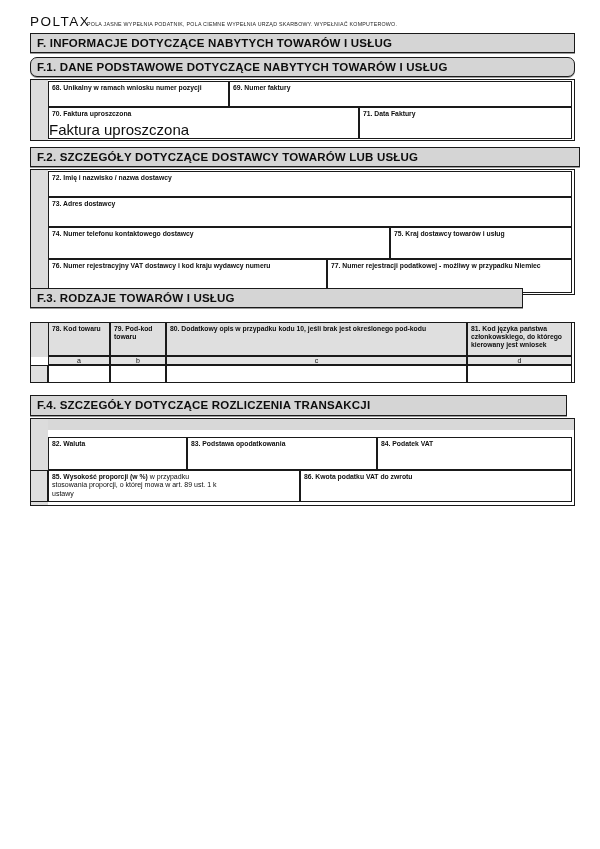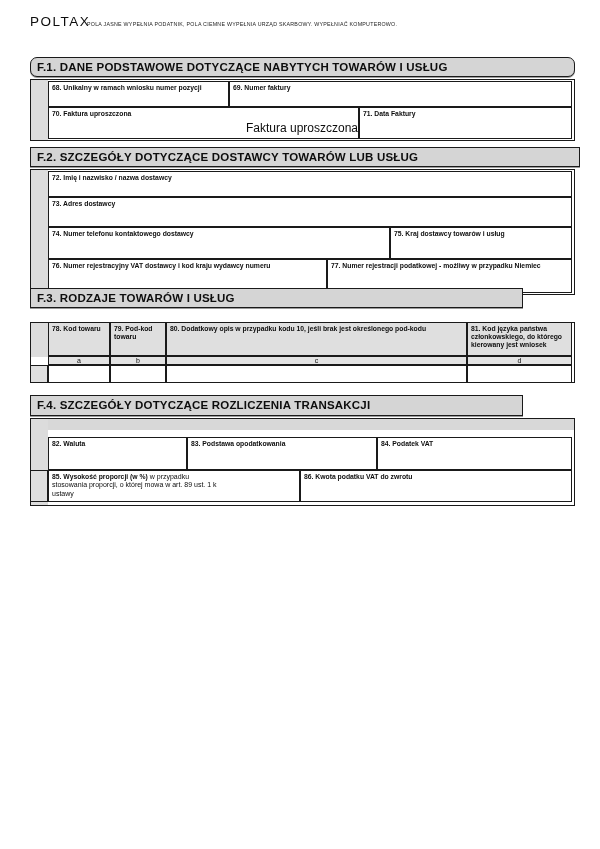--- a/index.html
+++ b/index.html
@@ -7,35 +7,36 @@
         font-family:"Liberation Sans",sans-serif;color:#0d0d0d;}
   .abs{position:absolute;box-sizing:border-box;}
   .brand{font-size:13.5px;letter-spacing:1.5px;font-weight:400;}
   .instr{font-size:5.3px;letter-spacing:0.25px;font-weight:400;color:#222;}
   .secbar{background:#d5d5d5;border:1.6px solid #1a1a1a;font-weight:bold;font-size:11.5px;
           line-height:17px;padding:1px 0 0 6px;letter-spacing:0.2px;box-shadow:0 1px 0 #9a9a9a;}
   .body-box{background:#ffffff;border:1.4px solid #1a1a1a;}
   .strip{background:#dcdcdc;}
   .fbox{background:#ffffff;border:1.1px solid #1a1a1a;}
   .flabel{font-weight:bold;font-size:6.8px;line-height:1.2;padding:2px 3px 0 3px;display:block;}
-  .fvalue{position:absolute;left:0;right:0;top:13px;text-align:right;font-size:12px;font-weight:400;}
+  .fvalue{position:absolute;left:0;right:0;top:13px;text-align:left;font-size:15px;font-weight:400;}
   .gcell{background:#dfdfdf;border:1.1px solid #1a1a1a;}
   .gcell-lite{background:#e3e3e3;border:1.1px solid #1a1a1a;}
   .letter{font-size:7px;text-align:center;line-height:8px;display:block;}
   .rest{font-weight:400;font-size:7px;}
   .band{background:#d8d8d8;}
 </style>
 </head>
 <body>
 
 <div class="page">
 
   <div class="abs brand" style="left:30px;top:14px;">POLTAX</div>
   <div class="abs instr" style="left:87px;top:21px;width:480px;">POLA JASNE WYPEŁNIA PODATNIK, POLA CIEMNE WYPEŁNIA URZĄD SKARBOWY. WYPEŁNIAĆ KOMPUTEROWO.</div>
 
+  <div class="abs secbar" style="left:30px;top:33px;width:545px;height:20px;">F. INFORMACJE DOTYCZĄCE NABYTYCH TOWARÓW I USŁUG</div>
 
   <div class="abs secbar" style="left:30px;top:57px;width:545px;height:20px;border-radius:7px;">F.1. DANE PODSTAWOWE DOTYCZĄCE NABYTYCH TOWARÓW I USŁUG</div>
 
   <div class="abs body-box" style="left:30px;top:79px;width:545px;height:62px;">
     <div class="abs strip" style="left:0;top:0;width:17px;height:100%;"></div>
   </div>
   <div class="abs fbox" style="left:48px;top:81px;width:181px;height:26px;">
     <span class="flabel">68. Unikalny w ramach wniosku numer pozycji</span>
   </div>
   <div class="abs fbox" style="left:229px;top:81px;width:343px;height:26px;">
@@ -104,21 +105,21 @@
   <div class="abs gcell-lite" style="left:467px;top:356px;width:105px;height:9px;">
     <span class="letter">d</span>
   </div>
 
   <div class="abs gcell" style="left:30px;top:365px;width:18px;height:18px;"></div>
   <div class="abs fbox" style="left:48px;top:365px;width:62px;height:18px;"></div>
   <div class="abs fbox" style="left:110px;top:365px;width:56px;height:18px;"></div>
   <div class="abs fbox" style="left:166px;top:365px;width:301px;height:18px;"></div>
   <div class="abs fbox" style="left:467px;top:365px;width:105px;height:18px;"></div>
 
-  <div class="abs secbar" style="left:30px;top:395px;width:493px;height:21px;">F.4. SZCZEGÓŁY DOTYCZĄCE ROZLICZENIA TRANSAKCJI</div>
+  <div class="abs secbar" style="left:30px;top:395px;width:537px;height:21px;">F.4. SZCZEGÓŁY DOTYCZĄCE ROZLICZENIA TRANSAKCJI</div>
 
   <div class="abs body-box" style="left:30px;top:418px;width:545px;height:88px;">
     <div class="abs band" style="left:0;top:0;width:100%;height:11px;"></div>
     <div class="abs strip" style="left:0;top:0;width:17px;height:100%;"></div>
   </div>
   <div class="abs fbox" style="left:48px;top:437px;width:139px;height:33px;">
     <span class="flabel">82. Waluta</span>
   </div>
   <div class="abs fbox" style="left:187px;top:437px;width:190px;height:33px;">
     <span class="flabel">83. Podstawa opodatkowania</span>

